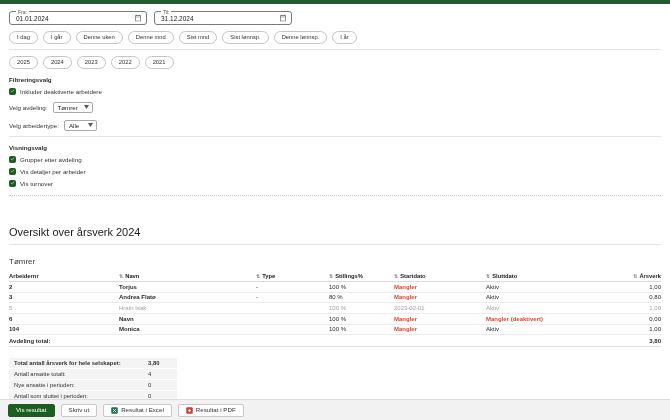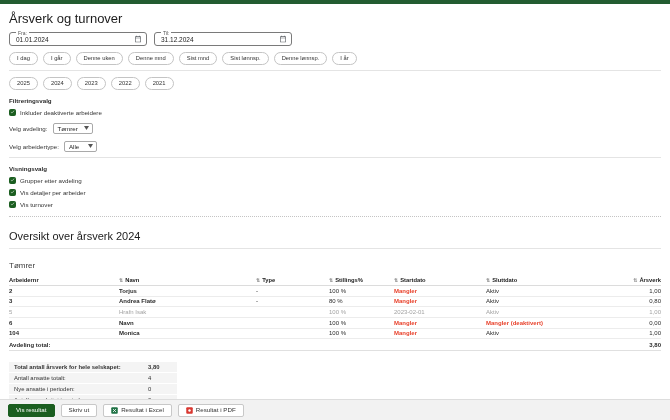--- a/index.html
+++ b/index.html
@@ -45,21 +45,21 @@
 
   .select-row { display: flex; align-items: center; margin-top: 7px; font-size: 6.2px; color: #333; }
   .select-label { margin-right: 5px; }
   .select {
     min-width: 38px; height: 11px; border: 1px solid #a9a9a9; border-radius: 2px; background: #fff;
     display: inline-flex; align-items: center; justify-content: space-between; gap: 6px;
     padding: 0 3px 0 4px; font-size: 6.2px; color: #1c1c1c; cursor: pointer;
   }
   .select.narrow { min-width: 33px; }
 
-  .results-heading { font-size: 11px; font-weight: 400; color: #1c1c1c; margin-top: 13px; }
+  .results-heading { font-size: 11px; font-weight: 400; color: #1c1c1c; margin-top: 30px; }
   .results-heading + .divider { margin-top: 6px; }
   .group-heading { font-size: 8px; font-weight: 500; color: #3c3c3c; margin-top: 12px; }
 
   table.fte { width: 100%; border-collapse: collapse; margin-top: 5px; table-layout: fixed; }
   table.fte th {
     text-align: left; font-size: 5.8px; font-weight: 700; color: #1c1c1c;
     padding: 2px 0 2.6px; border-bottom: 1px solid #dcdcdc; cursor: pointer;
   }
   table.fte td { font-size: 6px; color: #2b2b2b; padding: 1.6px 0; border-bottom: 1px solid #ececec; line-height: 6.4px; }
   .sort-icon { color: #8a8a8a; font-size: 5px; margin-right: 2px; }
@@ -87,21 +87,20 @@
   }
   .btn.primary { background: #1b5e20; border-color: #1b5e20; color: #fff; }
   .icon-chip { display: inline-flex; }
 </style>
 </head>
 <body>
 
 <div class="topbar"></div>
 
 <div class="page">
-  <h1 class="title">Årsverk og turnover</h1>
 
   <div class="date-row">
     <div class="datefield">
       <span class="datefield-label">Fra:</span>
       <span class="datefield-value">01.01.2024</span>
       <span class="cal-btn">
         <svg width="8" height="8" viewBox="0 0 24 24">
             <path d="M19 4h-1V2h-2v2H8V2H6v2H5a2 2 0 0 0-2 2v14a2 2 0 0 0 2 2h14a2 2 0 0 0 2-2V6a2 2 0 0 0-2-2zm0 16H5V10h14zM5 8V6h14v2z" fill="#5f6368"></path>
           </svg>
       </span>

